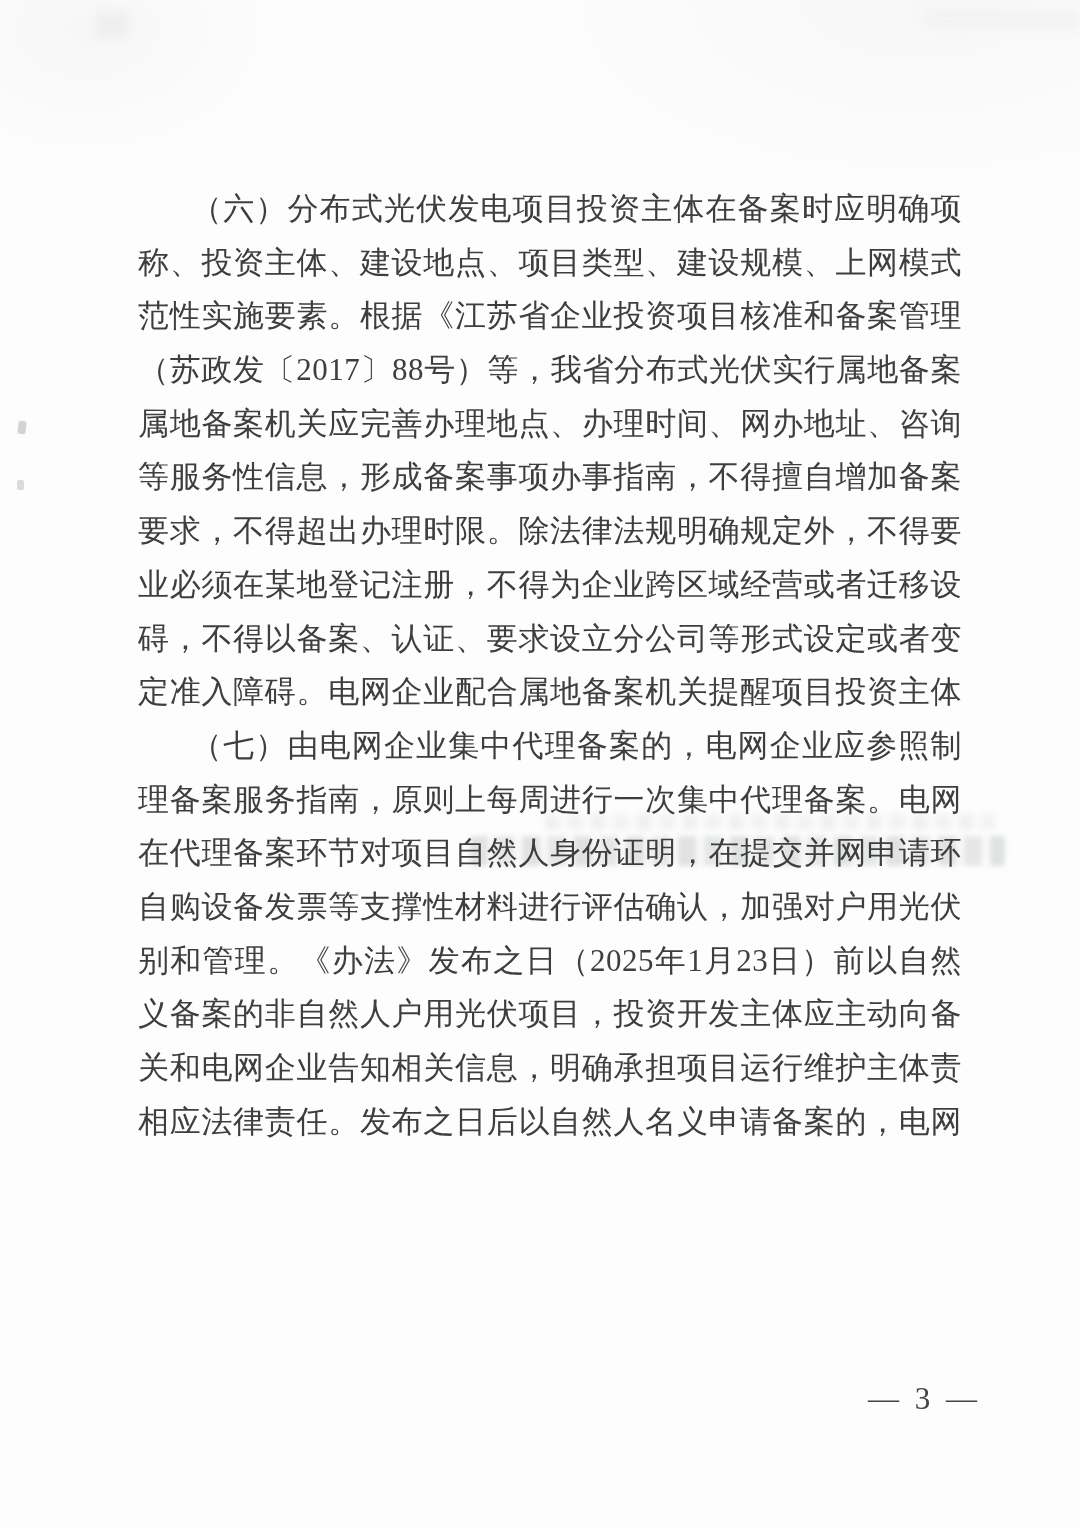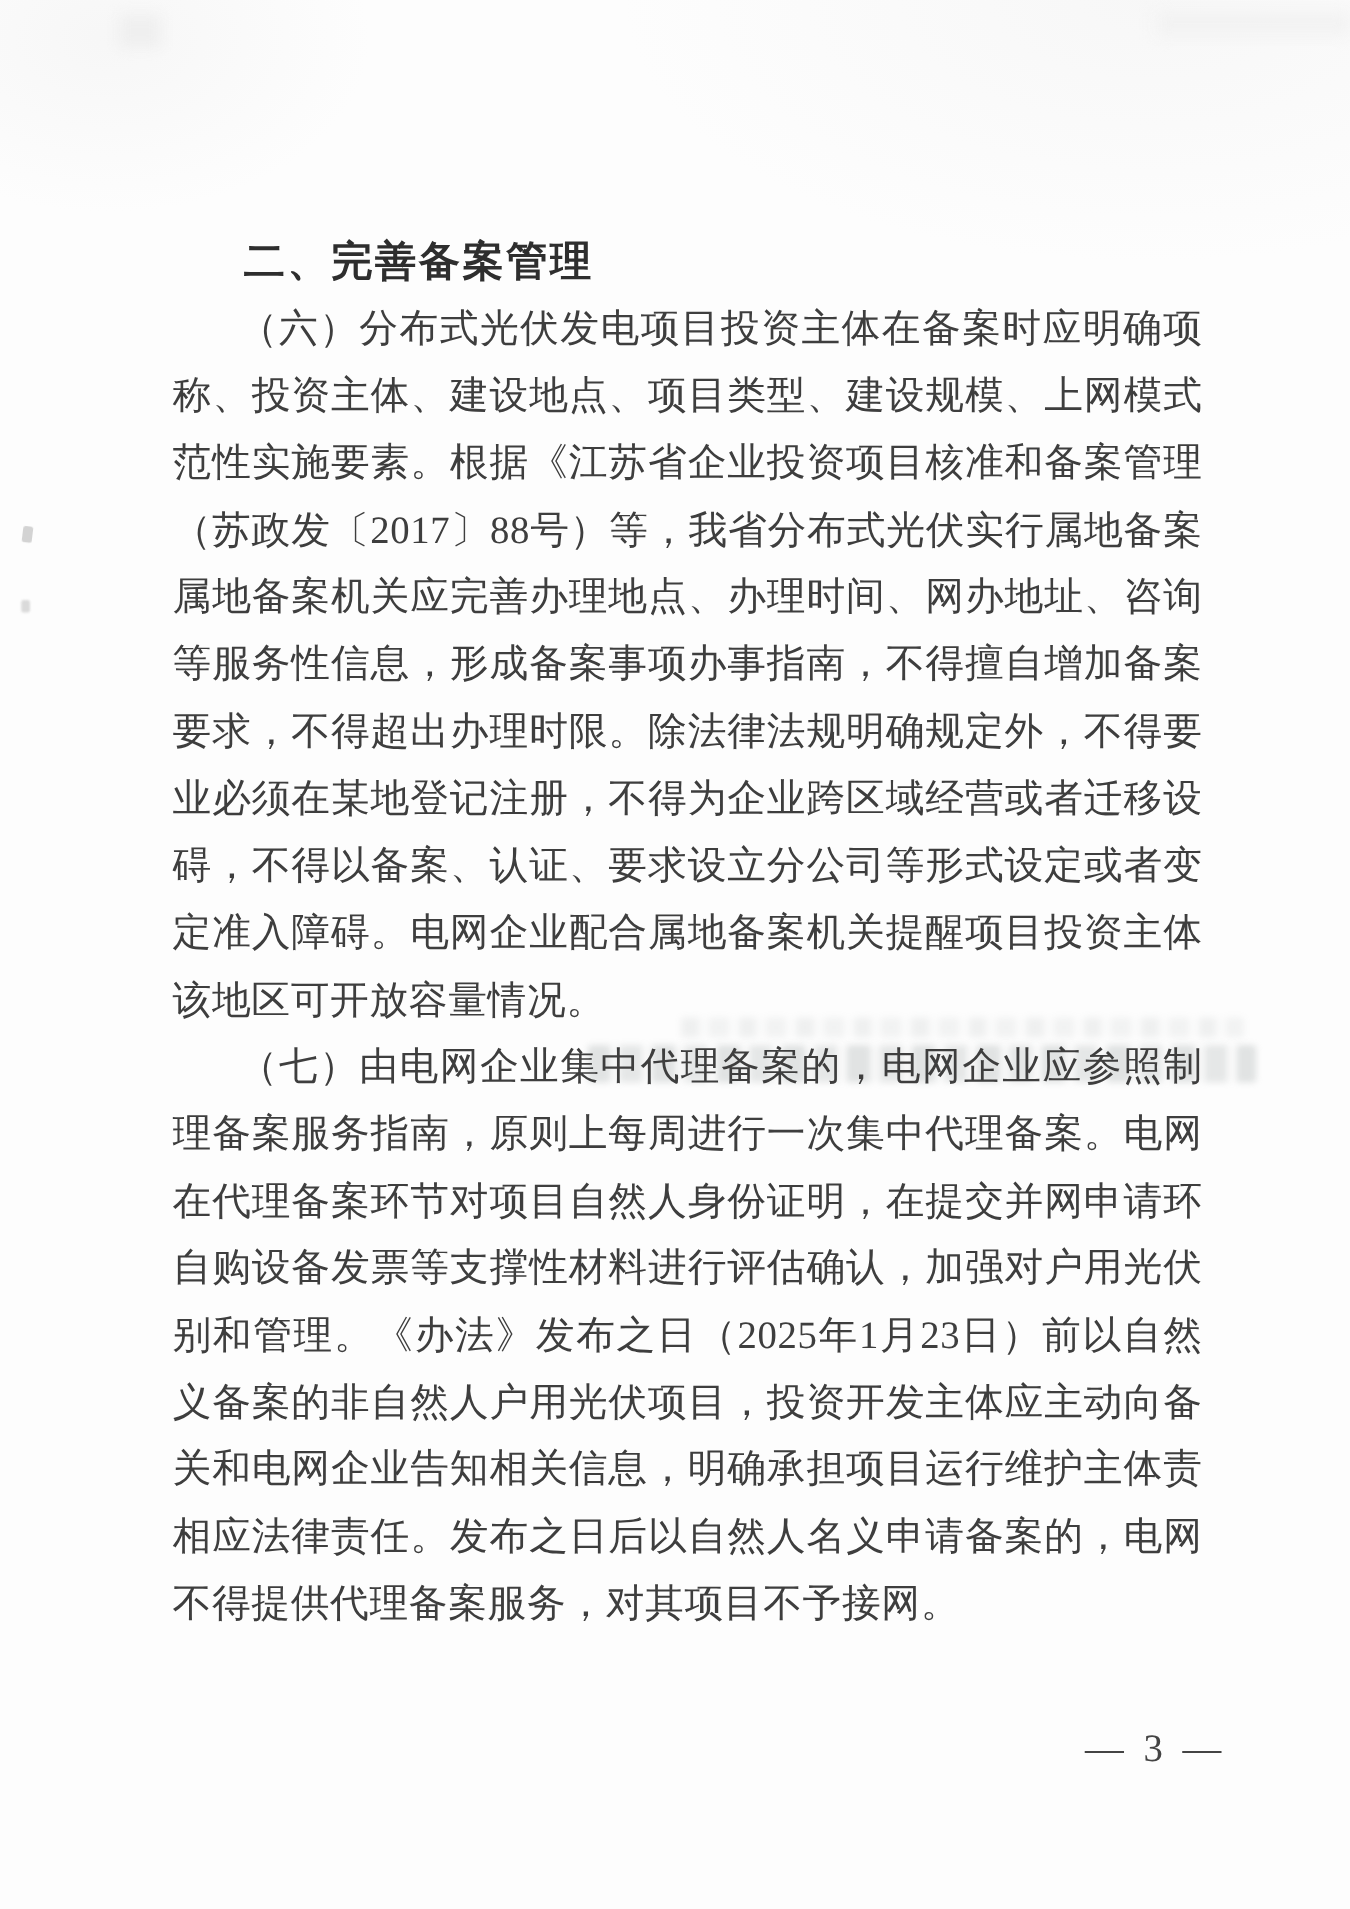--- a/index.html
+++ b/index.html
@@ -113,38 +113,35 @@
 <div class="page">
 
   <div class="artifact art-topleft"></div>
   <div class="artifact art-topright"></div>
   <div class="artifact art-mark1"></div>
   <div class="artifact art-mark2"></div>
   <div class="artifact art-ghost-b"></div>
   <div class="artifact art-ghost-a"></div>
 
   <div class="textblock">
-    <div class="line heading">二、完善备案管理</div>
     <div class="line just indent">（六）分布式光伏发电项目投资主体在备案时应明确项目名</div>
     <div class="line just">称、投资主体、建设地点、项目类型、建设规模、上网模式等规</div>
     <div class="line just">范性实施要素。根据《江苏省企业投资项目核准和备案管理办法》</div>
     <div class="line just">（苏政发〔2017〕88号）等，我省分布式光伏实行属地备案管理，</div>
     <div class="line just">属地备案机关应完善办理地点、办理时间、网办地址、咨询方式</div>
     <div class="line just">等服务性信息，形成备案事项办事指南，不得擅自增加备案文件</div>
     <div class="line just">要求，不得超出办理时限。除法律法规明确规定外，不得要求企</div>
     <div class="line just">业必须在某地登记注册，不得为企业跨区域经营或者迁移设置障</div>
     <div class="line just">碍，不得以备案、认证、要求设立分公司等形式设定或者变相设</div>
     <div class="line just">定准入障碍。电网企业配合属地备案机关提醒项目投资主体关注</div>
-    <div class="line">该地区可开放容量情况。</div>
     <div class="line just indent">（七）由电网企业集中代理备案的，电网企业应参照制定代</div>
     <div class="line just">理备案服务指南，原则上每周进行一次集中代理备案。电网企业</div>
     <div class="line just">在代理备案环节对项目自然人身份证明，在提交并网申请环节对</div>
     <div class="line just">自购设备发票等支撑性材料进行评估确认，加强对户用光伏的甄</div>
     <div class="line just">别和管理。《办法》发布之日（2025年1月23日）前以自然人名</div>
     <div class="line just">义备案的非自然人户用光伏项目，投资开发主体应主动向备案机</div>
     <div class="line just">关和电网企业告知相关信息，明确承担项目运行维护主体责任和</div>
     <div class="line just">相应法律责任。发布之日后以自然人名义申请备案的，电网企业</div>
-    <div class="line">不得提供代理备案服务，对其项目不予接网。</div>
   </div>
 
   <div class="footer-page">— 3 —</div>
 
 </div>
 
 </body></html>

